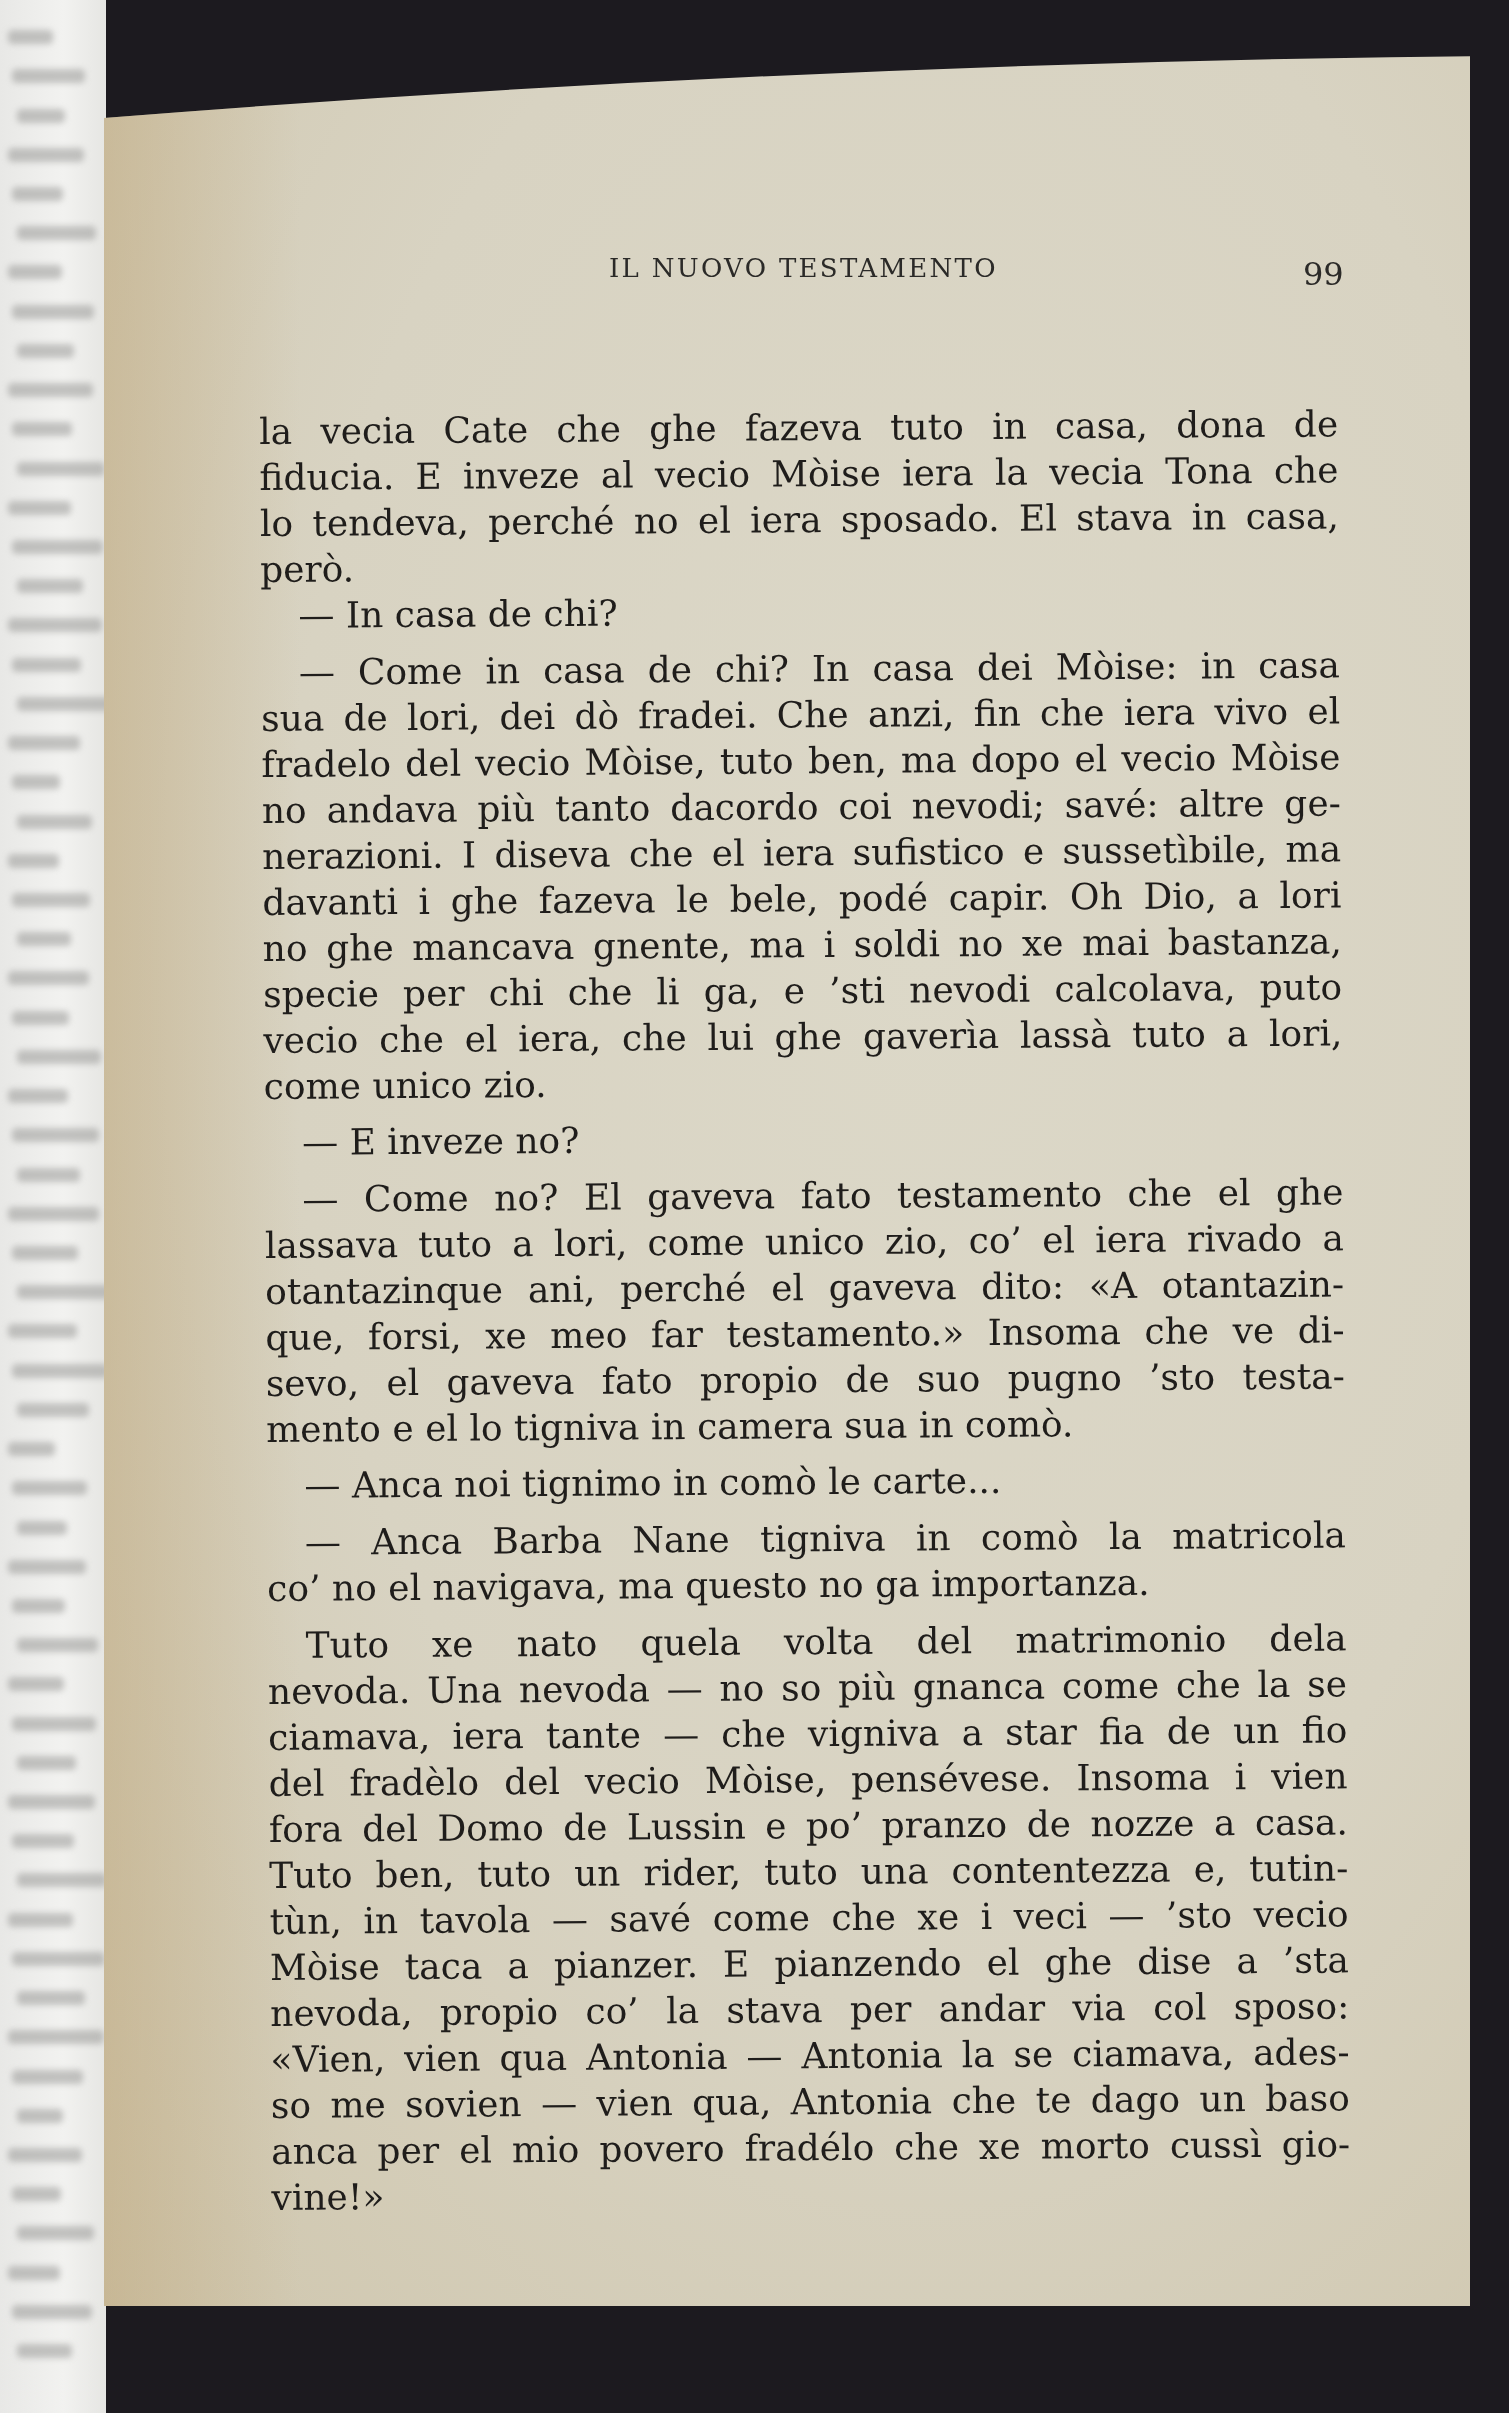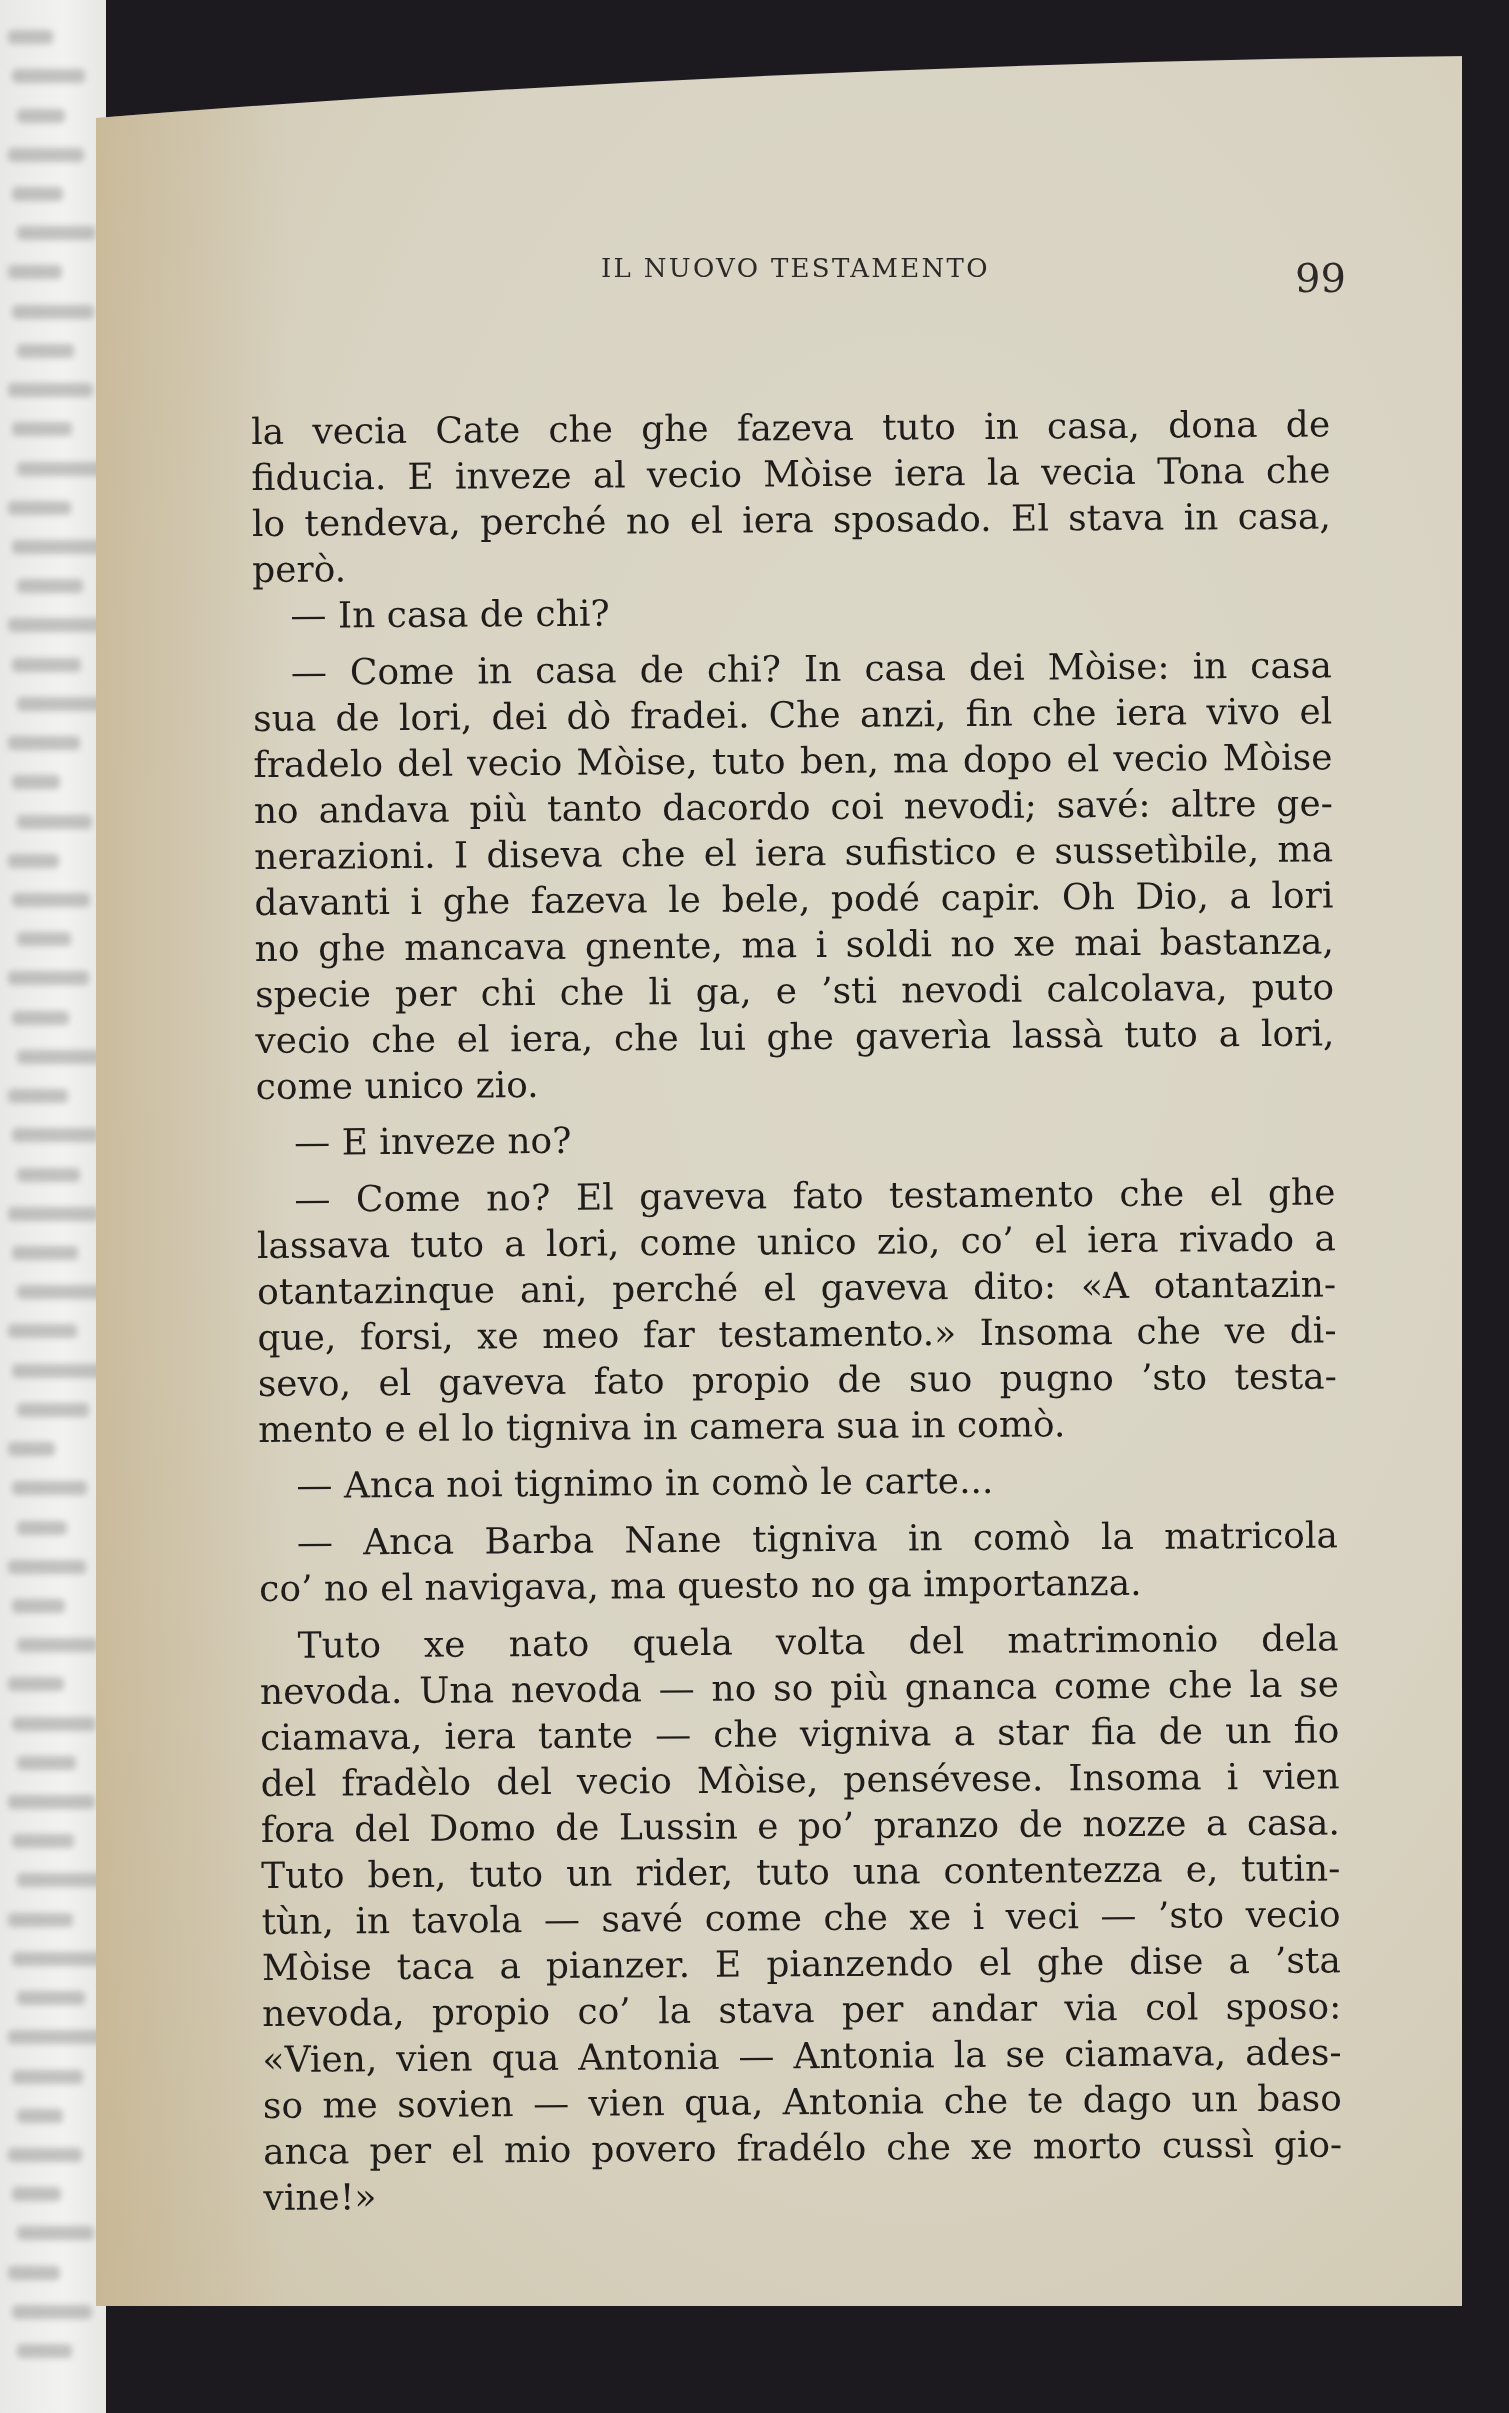--- a/index.html
+++ b/index.html
@@ -10,35 +10,35 @@
   .left-page {
     position: absolute; left: 0; top: 0; width: 106px; height: 2413px;
     background: linear-gradient(90deg, #e8e8e6 0%, #f2f2f0 60%, #e6e6e3 100%);
     overflow: hidden;
   }
   .left-page .blur-line {
     position: absolute; height: 13.6px; background: #9a9a98; border-radius: 4.5px;
     filter: blur(3px); opacity: .55;
   }
   .page {
-    position: absolute; left: 96px; top: 36px; width: 1366px; height: 2270px;
+    position: absolute; left: 104px; top: 36px; width: 1366px; height: 2270px;
     background: radial-gradient(ellipse at 60% 40%, #dcd8c8 0%, #d8d3c2 55%, #cfc6ad 100%);
     clip-path: path('M0 82 Q 900 10 1815 20 L 1820 3010 Q 1100 2980 420 2880 Q 120 2840 0 2750 Z');
   }
   .page::before {
     content: ""; position: absolute; left: 0; top: 0; width: 196px; height: 100%;
     background: linear-gradient(90deg, rgba(190,165,120,.45), rgba(190,165,120,0));
   }
   .header {
     position: absolute; left: 505px; top: 217px; font-family: "DejaVu Serif", serif;
     font-size: 26px; letter-spacing: 2.3px; color: #2b2a28;
   }
   .page-number {
     position: absolute; left: 1199px; top: 219px; font-family: "DejaVu Serif", serif;
-    font-size: 40px; color: #2b2a28;
+    font-size: 32px; color: #2b2a28;
   }
   .body-text {
     position: absolute; left: 155px; top: 373px; width: 1079px;
     font-family: "DejaVu Serif", serif; font-size: 36px; line-height: 46px;
     color: #1f1d1b; transform: rotate(-0.4deg); transform-origin: left top;
   }
   .line { display: block; white-space: nowrap; text-align: justify; text-align-last: justify; }
   .line.last { text-align-last: left; }
   .gap { height: 10.6px; }
 </style>

